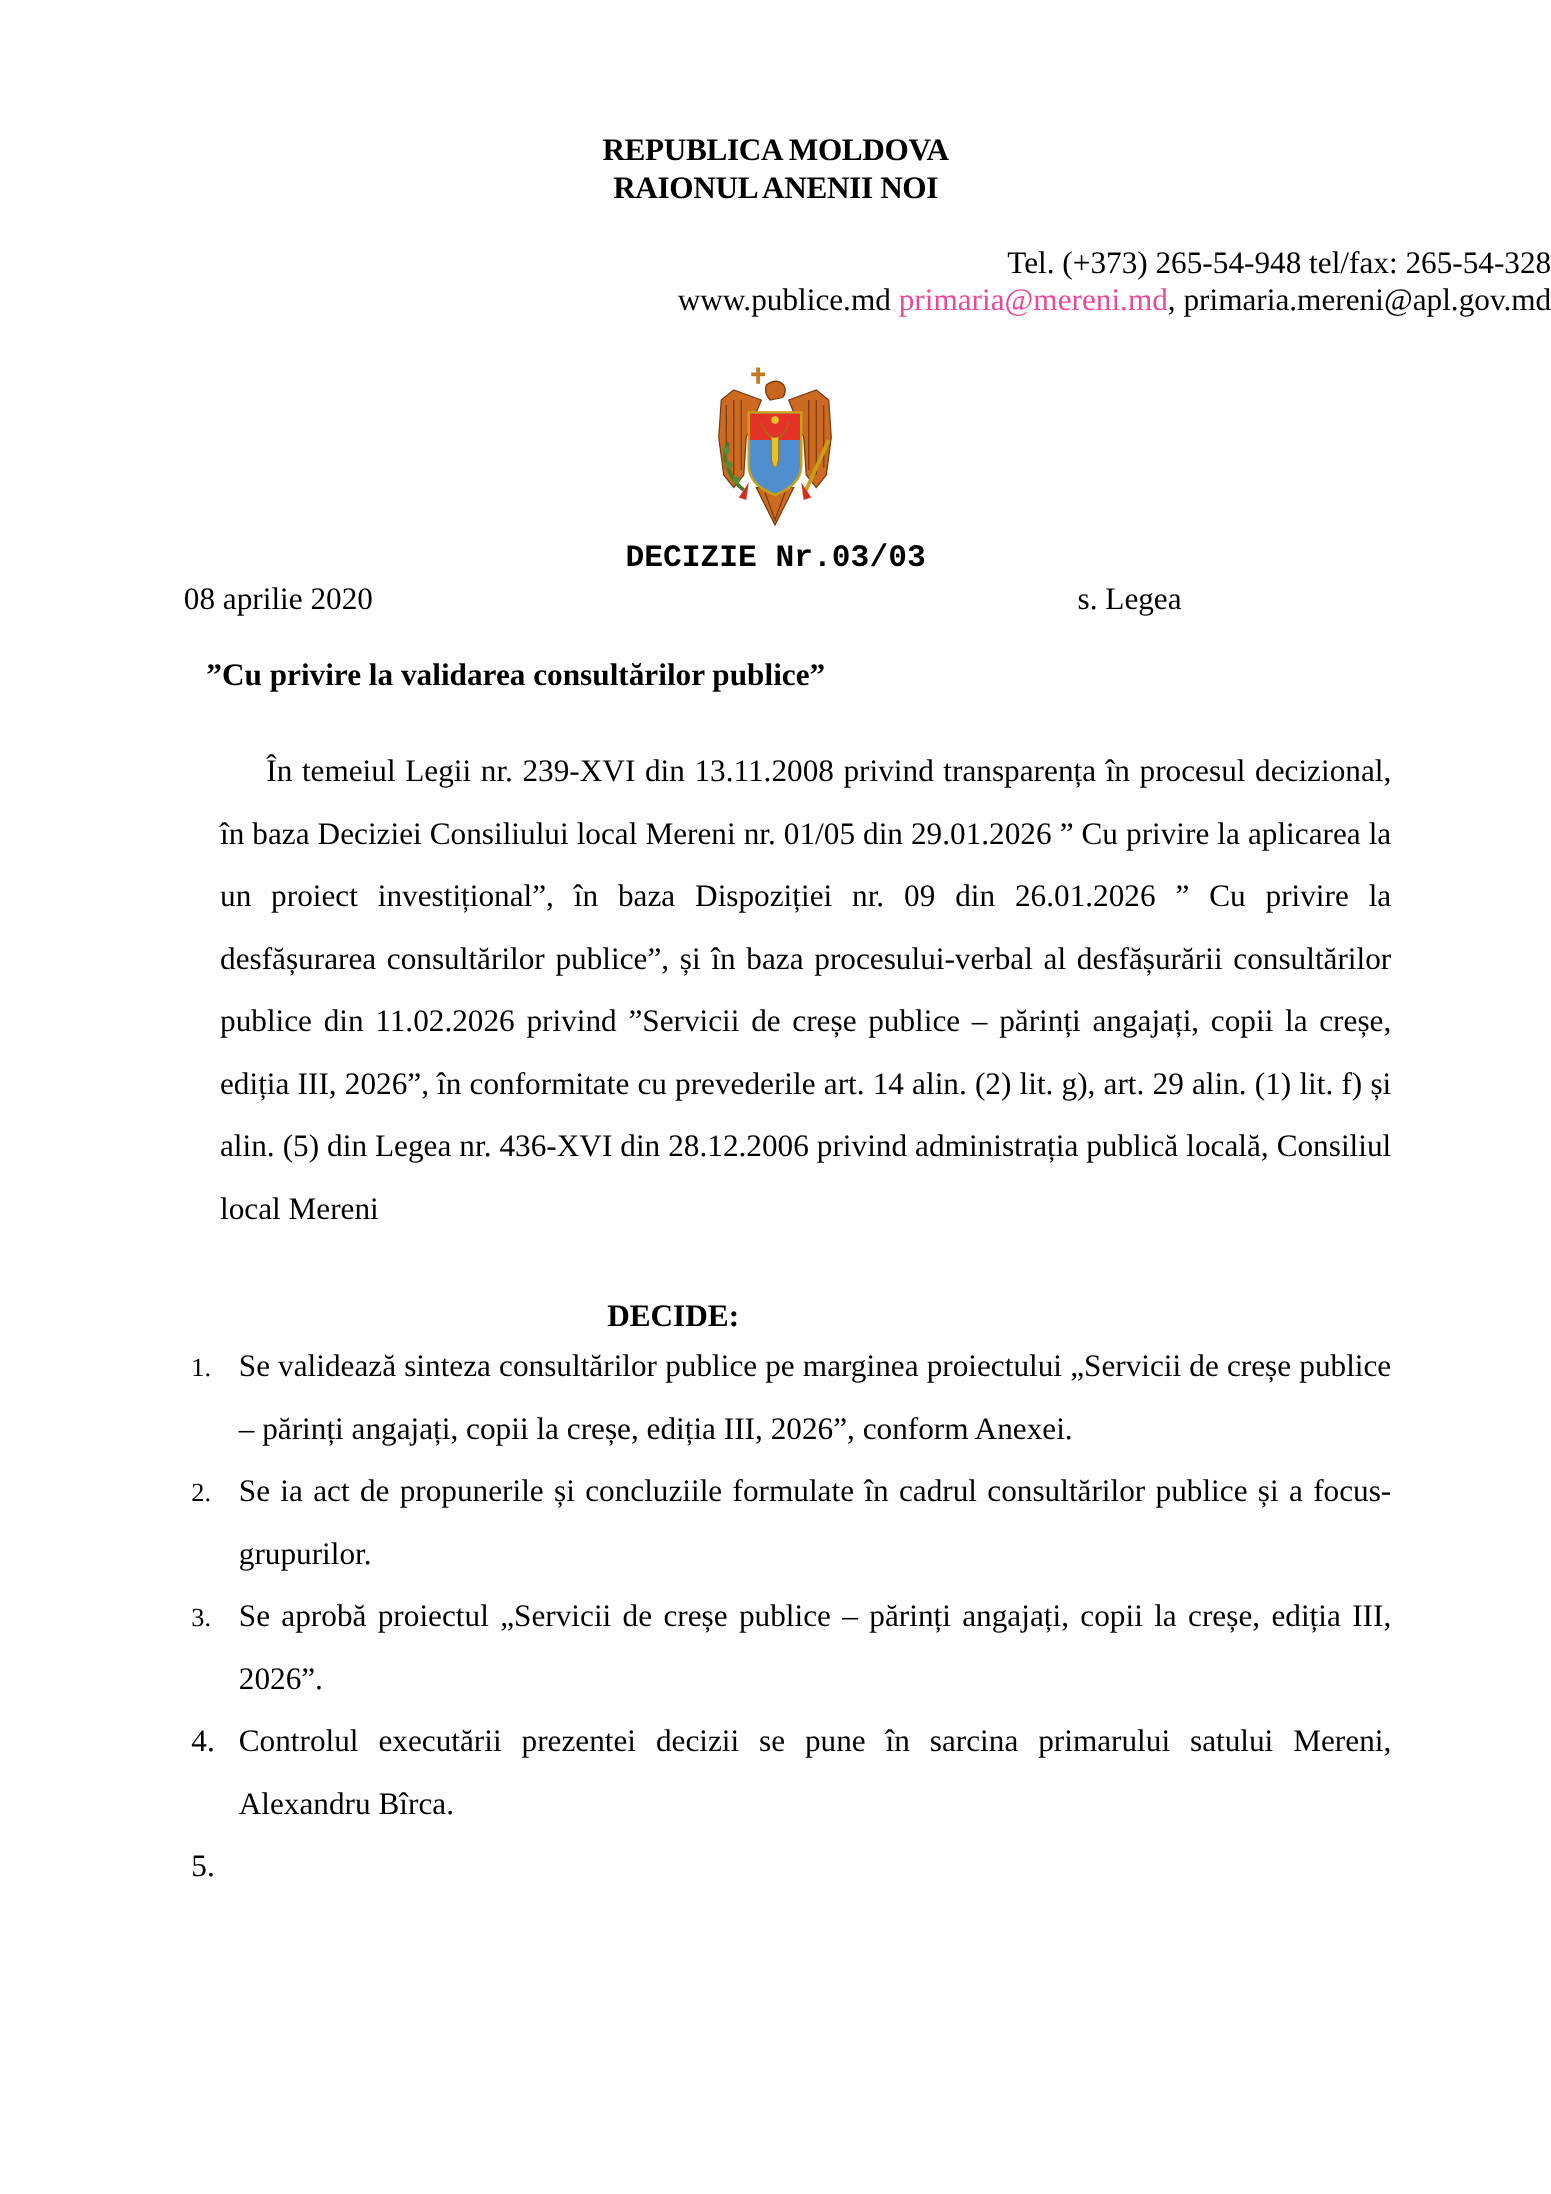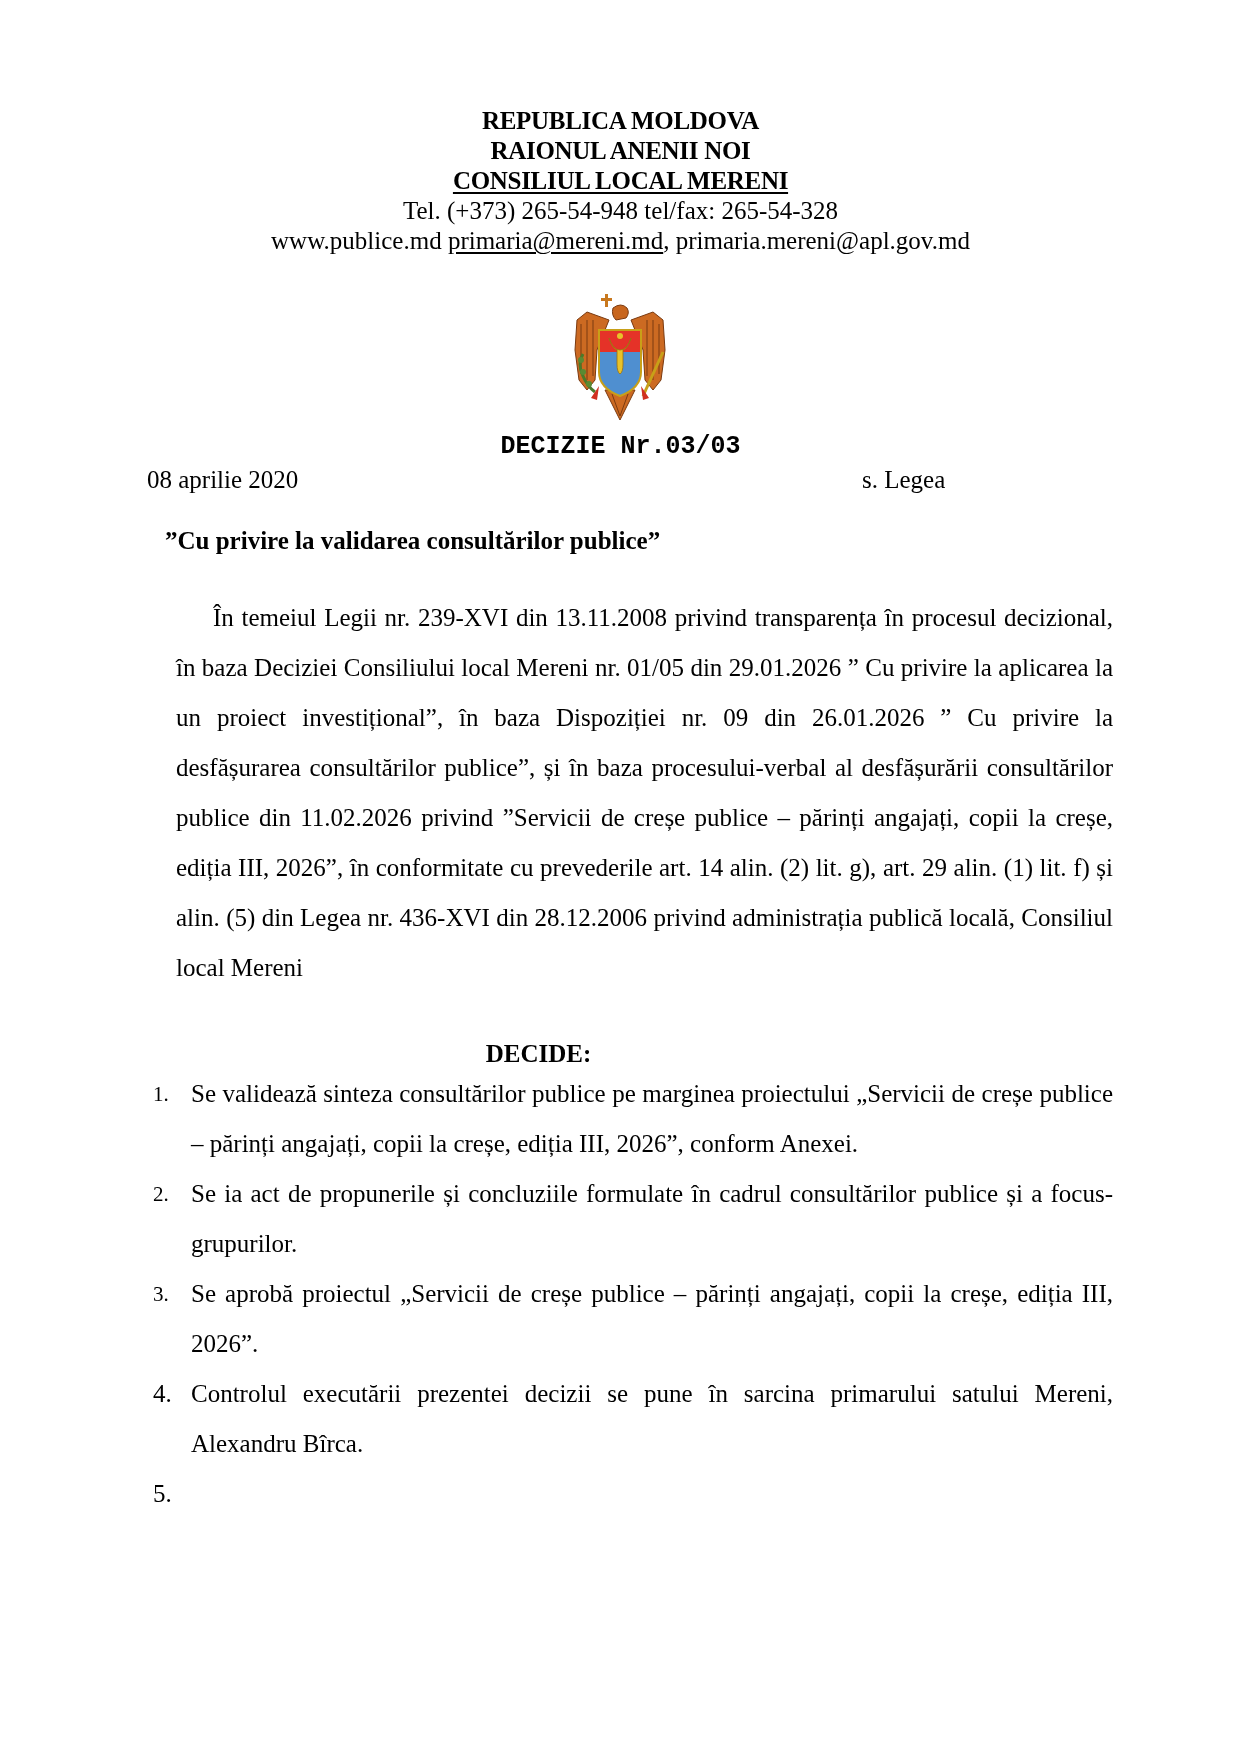--- a/index.html
+++ b/index.html
@@ -4,23 +4,23 @@
 <style>
   html, body { margin: 0; padding: 0; background: #ffffff; }
   body {
     width: 1241px; height: 1755px; position: relative; overflow: hidden;
     font-family: "Liberation Serif", "DejaVu Serif", serif;
     color: #000000;
   }
   .page { position: absolute; left: 0; top: 0; width: 1241px; height: 1755px; }
   .hline { position: absolute; left: 0; width: 1241px; text-align: center; white-space: nowrap; }
   .h-bold { font-weight: bold; font-size: 25px; letter-spacing: -0.3px; }
-  .h-norm { font-size: 25px; }
+  .h-norm { font-size: 25px; text-align: right; }
   .u { text-decoration: underline; text-decoration-thickness: 2px; text-underline-offset: 3px; }
-  .link { color: #000000; text-decoration: underline; text-underline-offset: 3px; }
+  .link { color: #ec4899; text-underline-offset: 3px; }
 
   .emblem { position: absolute; left: 565px; top: 290px; width: 110px; height: 140px; }
 
   .title { position: absolute; left: 0; width: 1241px; top: 432px; text-align: center;
            font-weight: bold; font-size: 25px; font-family: Liberation Mono, monospace; }
   .date { position: absolute; left: 147px; top: 466px; font-size: 25px; }
   .place { position: absolute; left: 862px; top: 466px; font-size: 25px; }
 
   .subject { position: absolute; left: 165px; top: 527px; font-weight: bold; font-size: 25px; }
 
@@ -38,23 +38,20 @@
   .item .num { position: absolute; left: 3px; top: 0; font-size: 21px; }
   .item .num.big { font-size: 25px; left: 3px; }
 </style>
 </head>
 <body>
 
 <div class="page">
 
   <div class="hline h-bold" style="top:137px;">RAIONUL ANENII NOI</div>
   <div class="hline h-bold" style="top:107px;">REPUBLICA MOLDOVA</div>
-  <div class="hline h-bold" style="top:167px;">
-    <span class="u">CONSILIUL LOCAL MERENI</span>
-  </div>
   <div class="hline h-norm" style="top:197px;">Tel. (+373) 265-54-948 tel/fax: 265-54-328</div>
   <div class="hline h-norm" style="top:227px;">
     <span>www.publice.md</span>
     <span class="link">primaria@mereni.md</span><span>, primaria.mereni@apl.gov.md</span>
   </div>
 
   <svg class="emblem" viewBox="0 0 110 140">
 
     <path d="M36 8 l4 0 l0 -4 l3 0 l0 4 l4 0 l0 3 l-4 0 l0 6 l-3 0 l0 -6 l-4 0z" fill="#c8781e"></path>
 

